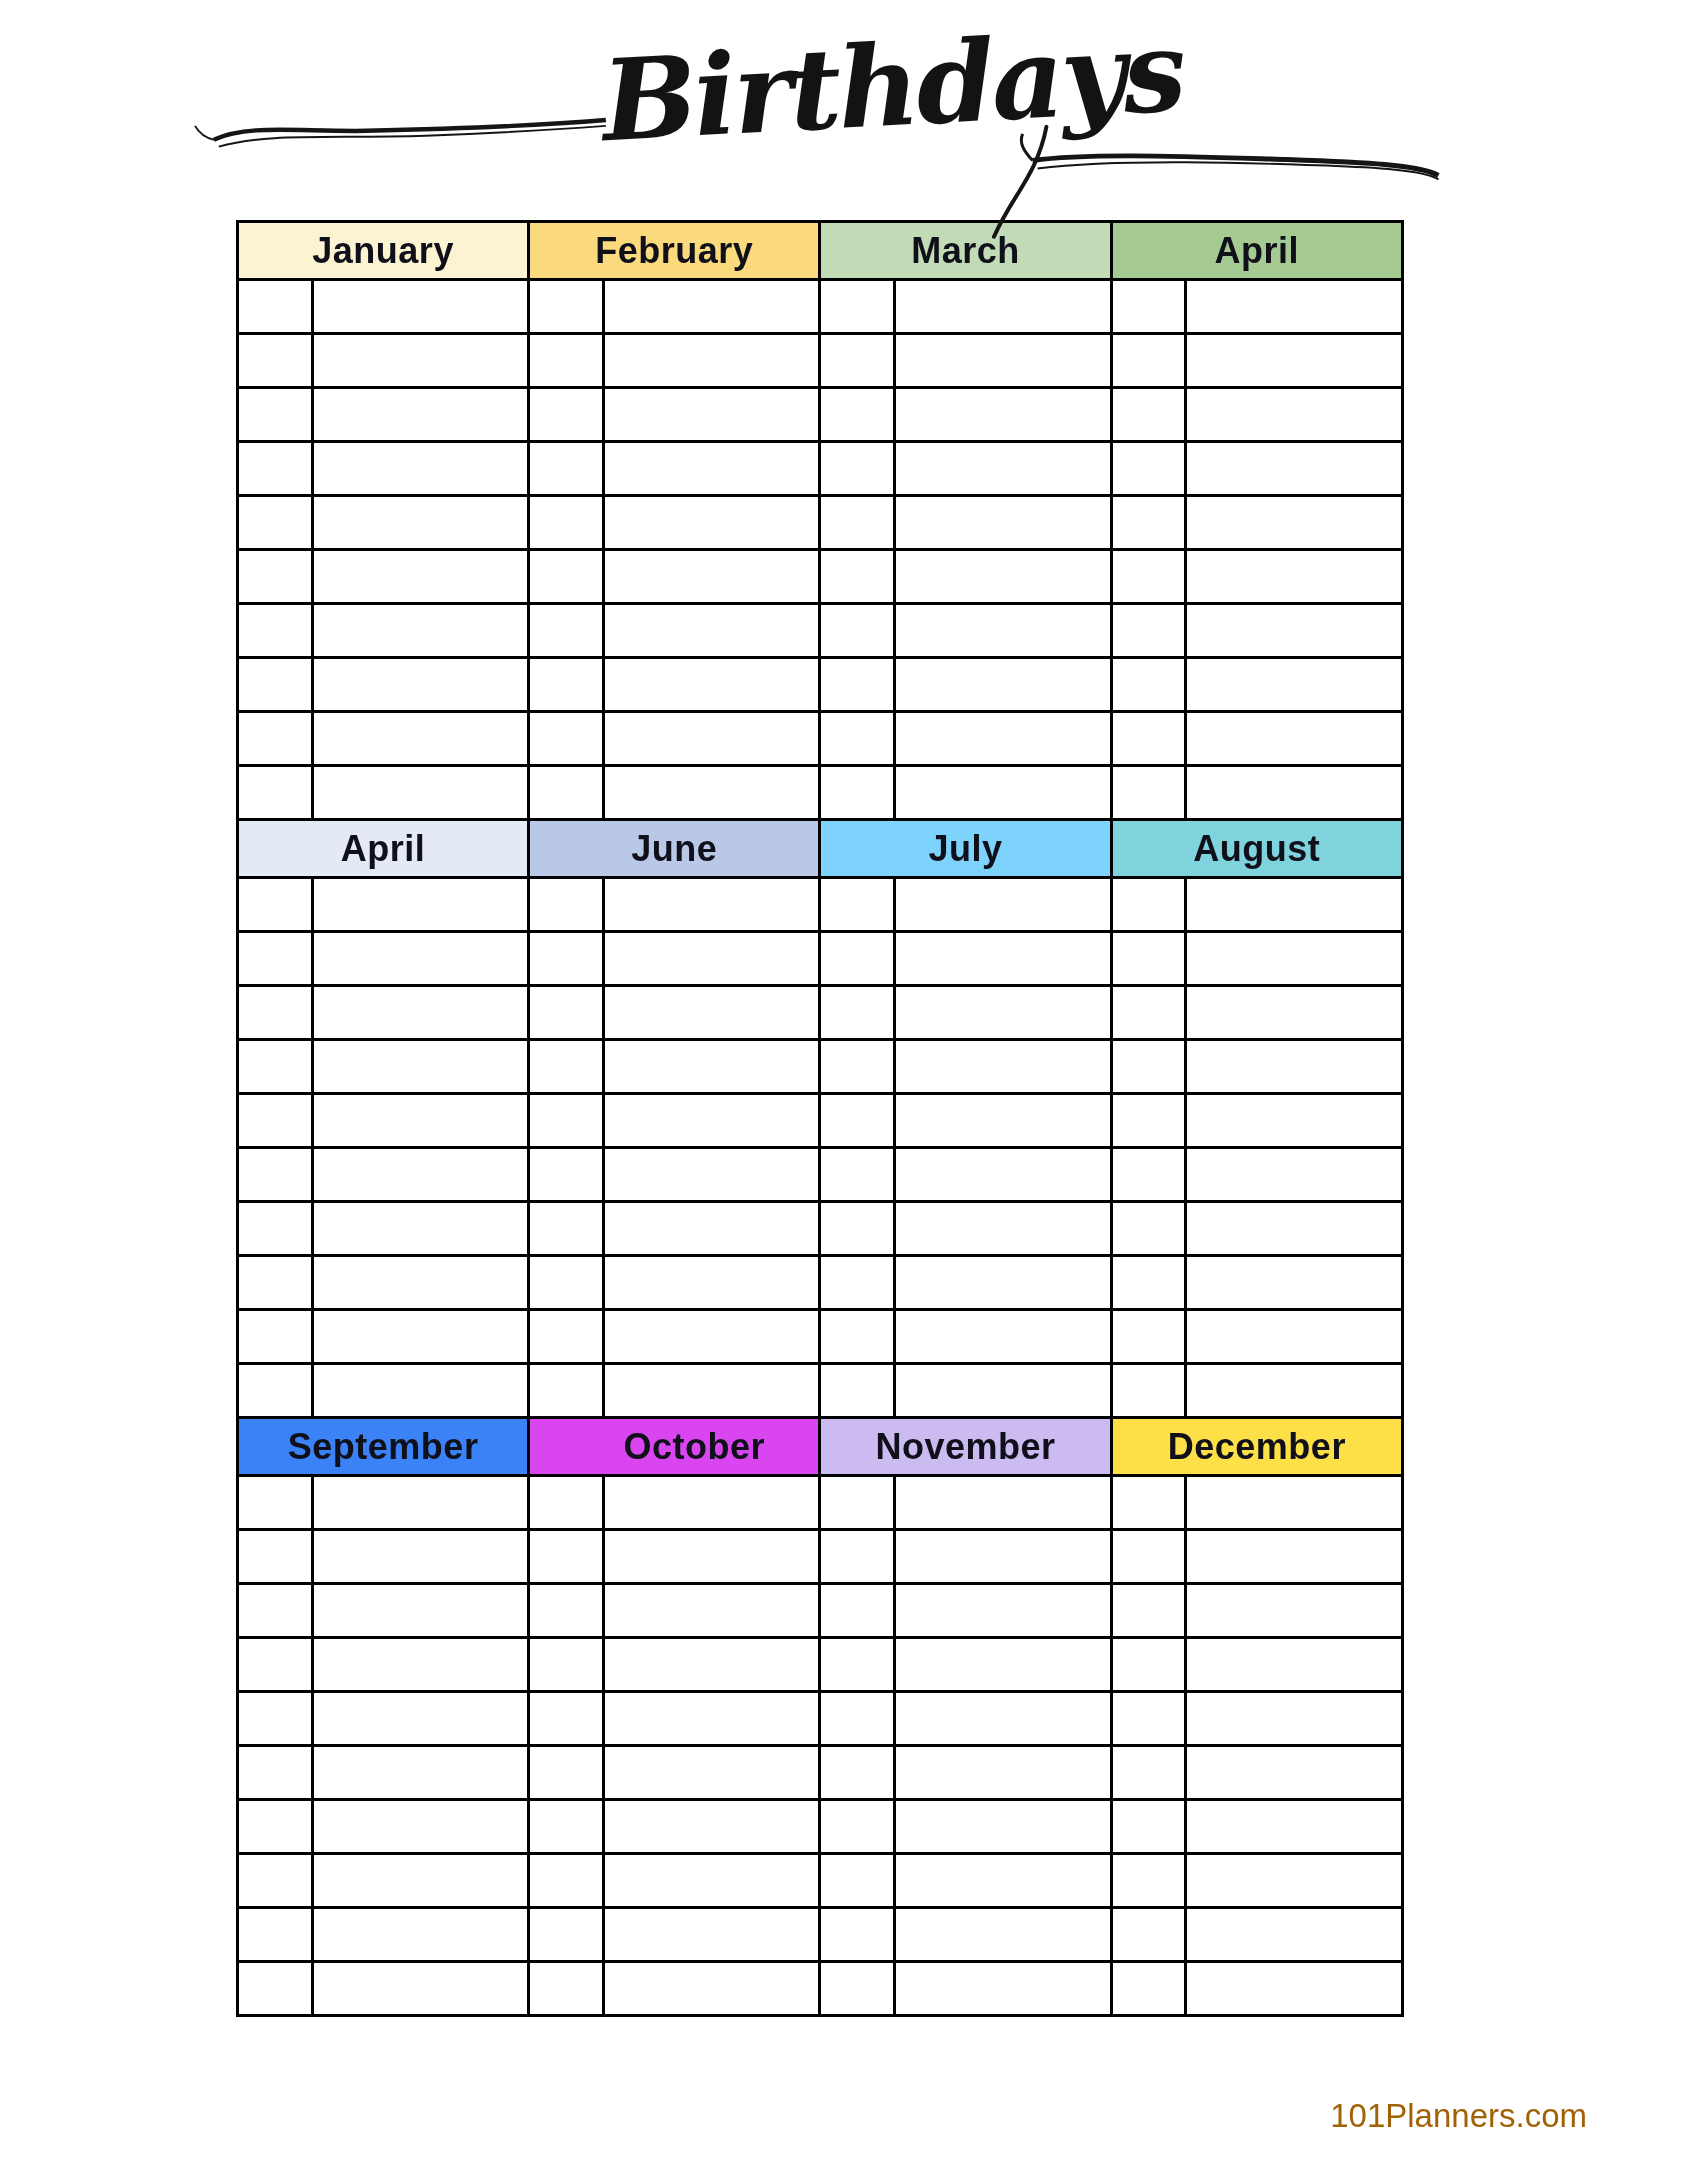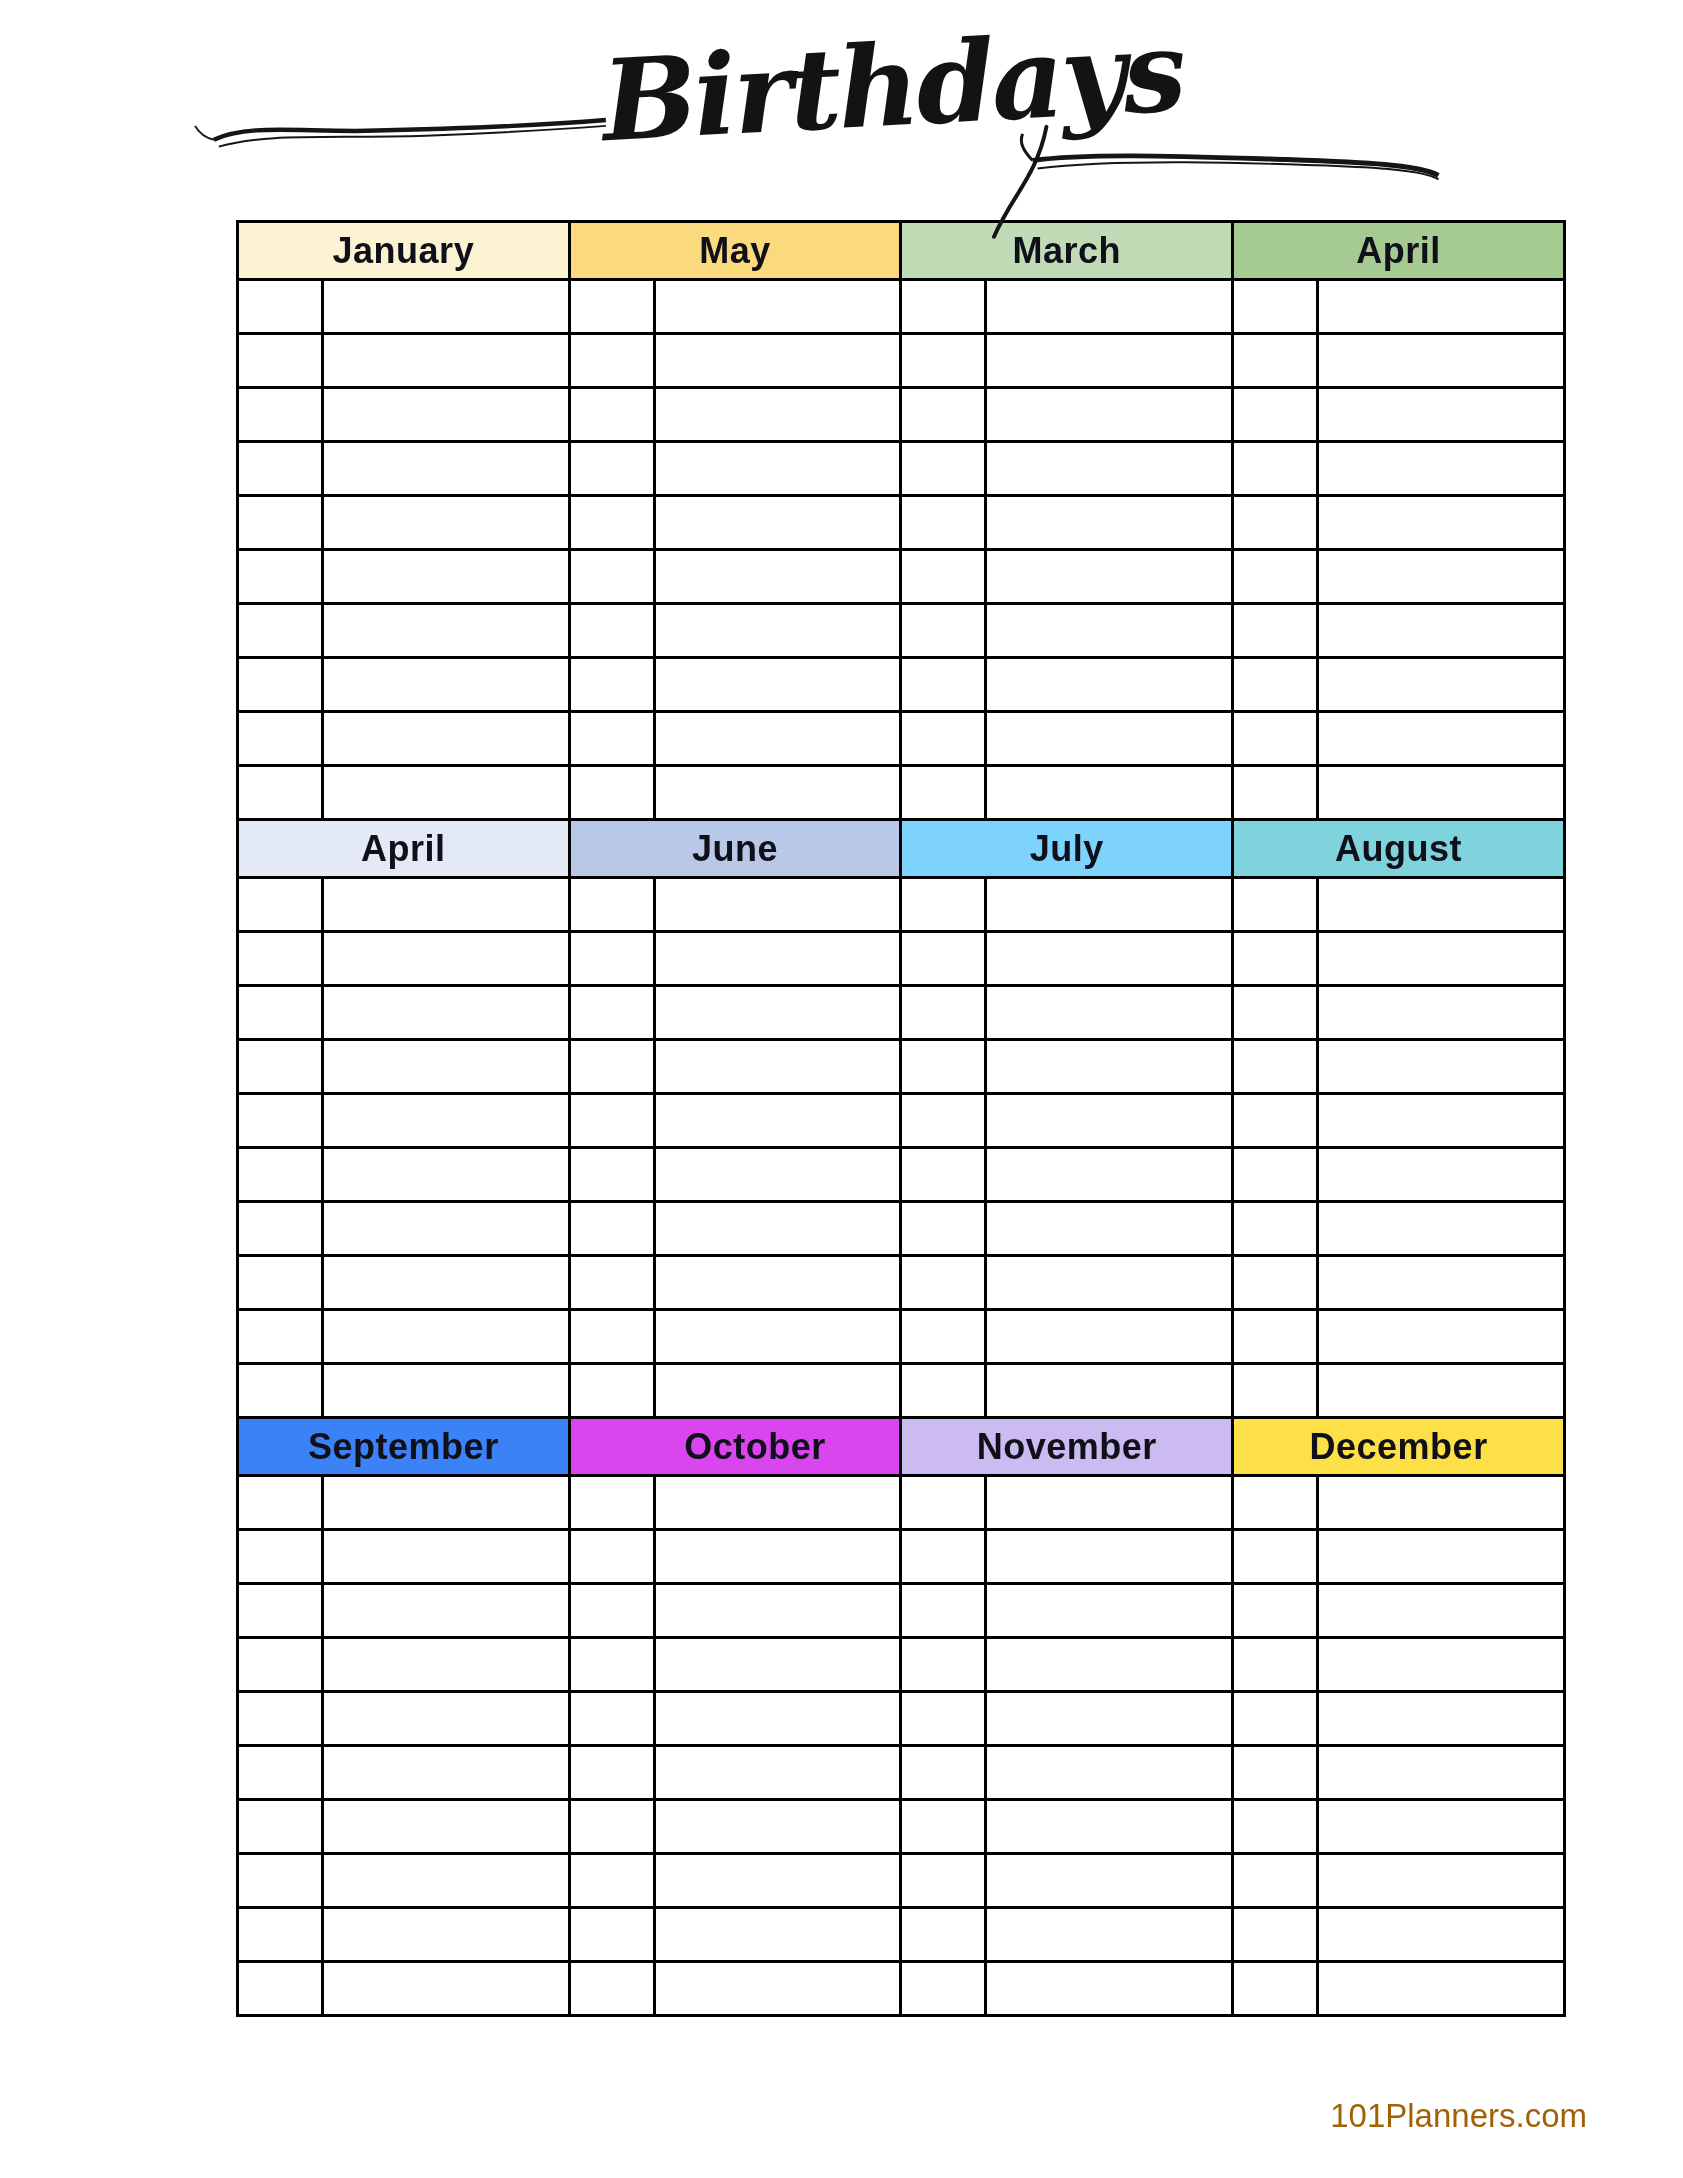--- a/index.html
+++ b/index.html
@@ -34,21 +34,21 @@
     width: 1683px; height: 327px;
     pointer-events: none;
     z-index: 4;
   }
 
   
   .cal {
     position: absolute;
     left: 236px;
     top: 220px;
-    width: 1330px;
+    width: 1168px;
     border-collapse: collapse;
     table-layout: fixed;
     z-index: 2;
   }
   .cal th, .cal td { border: 3px solid #000000; padding: 0; }
   .month-header-row th {
     height: 55px;
     font-family: "Liberation Sans", sans-serif;
     font-weight: 700;
     font-size: 36px;
@@ -99,21 +99,21 @@
       <col style="width:6.4%">
         <col style="width:18.6%">
       <col style="width:6.4%">
         <col style="width:18.6%">
       <col style="width:6.4%">
         <col style="width:18.6%">
     </colgroup>
     <tbody>
         <tr class="month-header-row">
           <th colspan="2" style="background: rgb(251, 243, 209);">January</th>
-          <th colspan="2" style="background: rgb(251, 218, 125);">May</th>
+          <th colspan="2" style="background: rgb(251, 218, 125);">February</th>
           <th colspan="2" style="background: rgb(192, 219, 182); margin-top: 22px;">March</th>
           <th colspan="2" style="background: rgb(166, 203, 146);">April</th>
         </tr>
         <tr class="entry-row">
           <td></td>
           <td></td>
           <td></td>
           <td></td>
           <td></td>
           <td></td>

